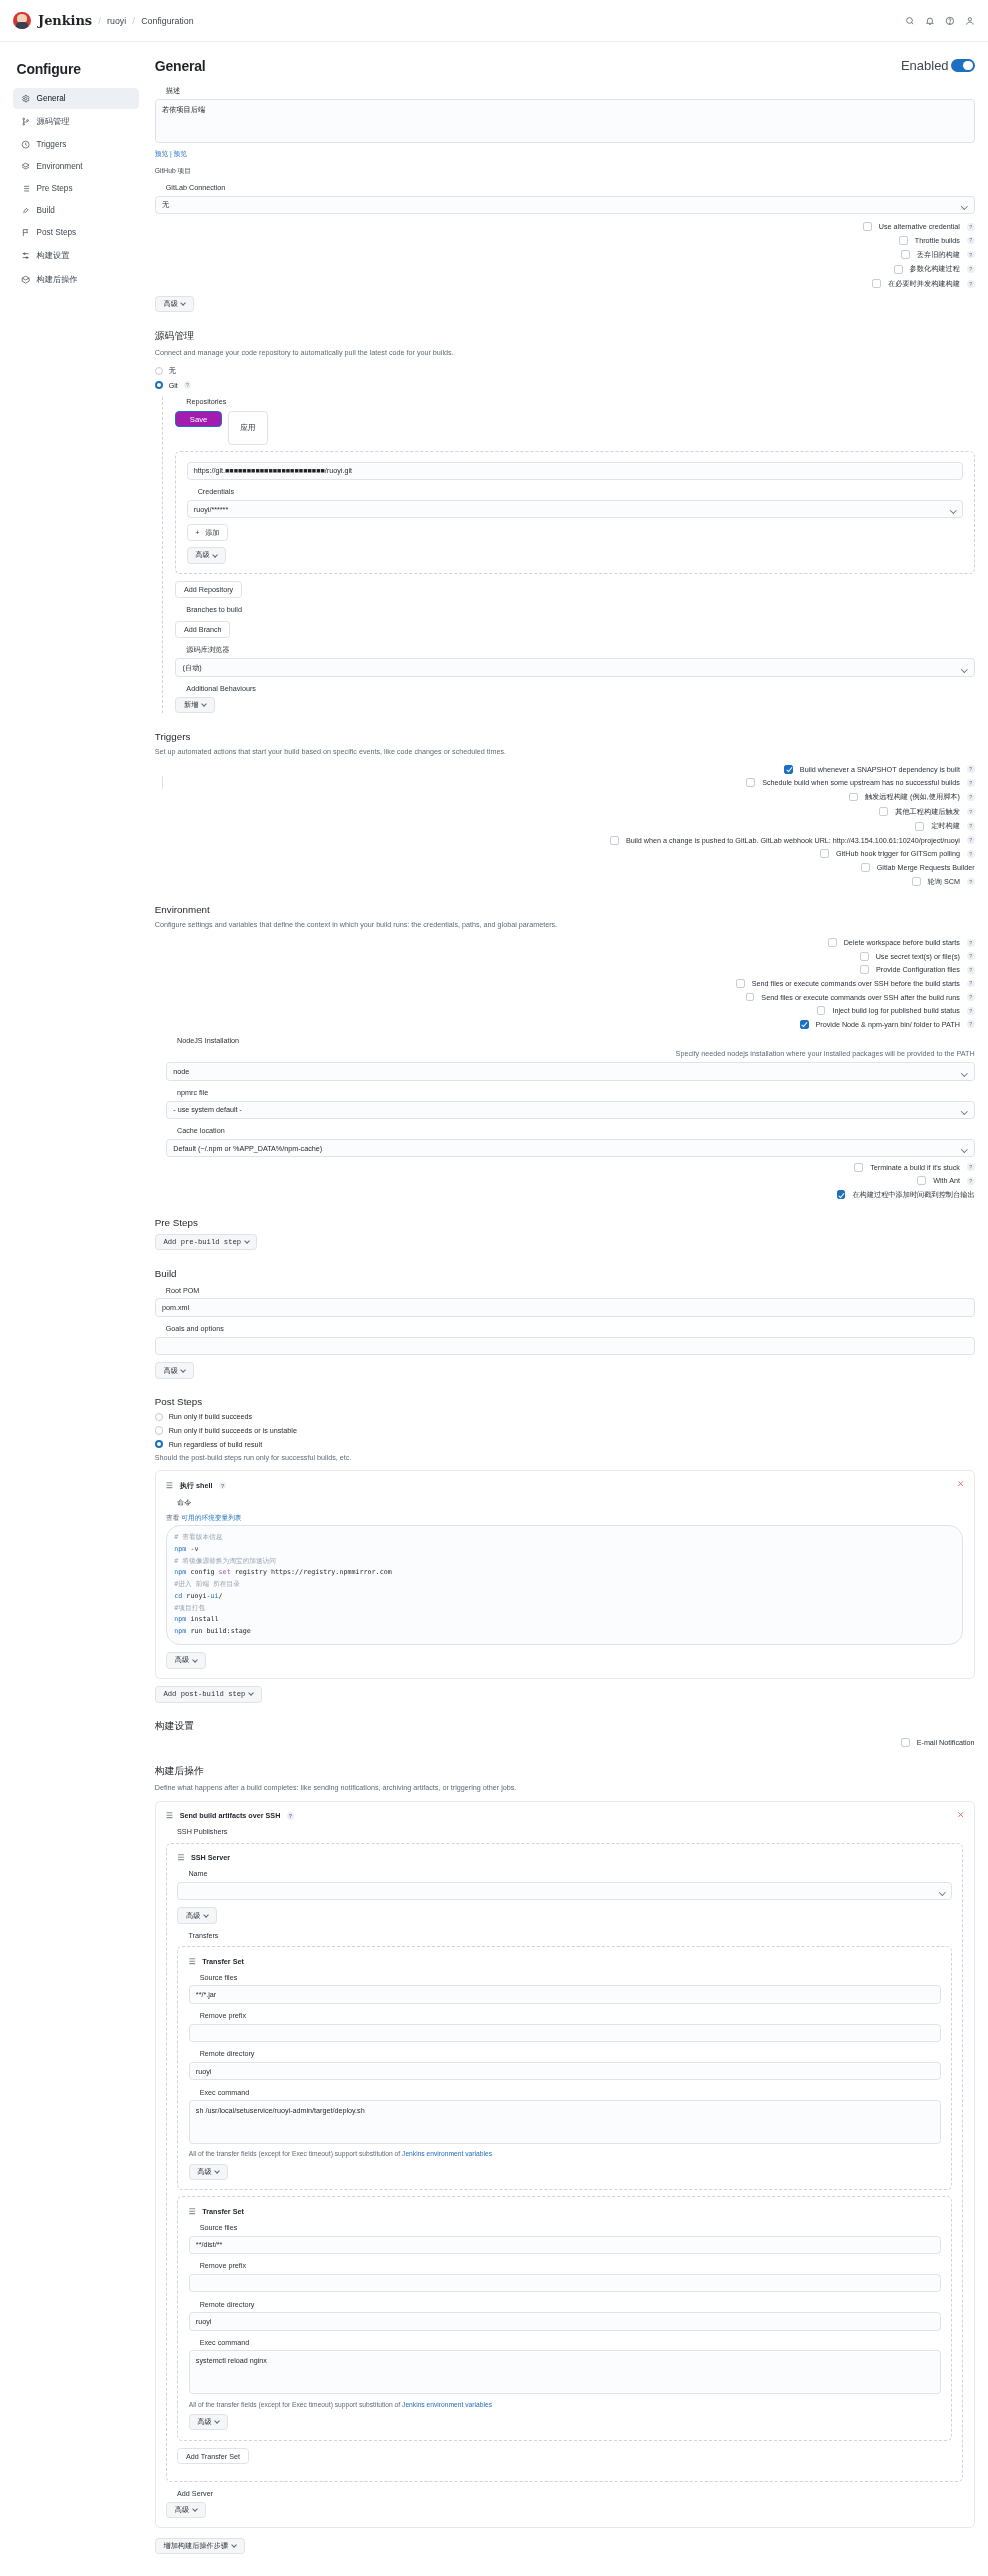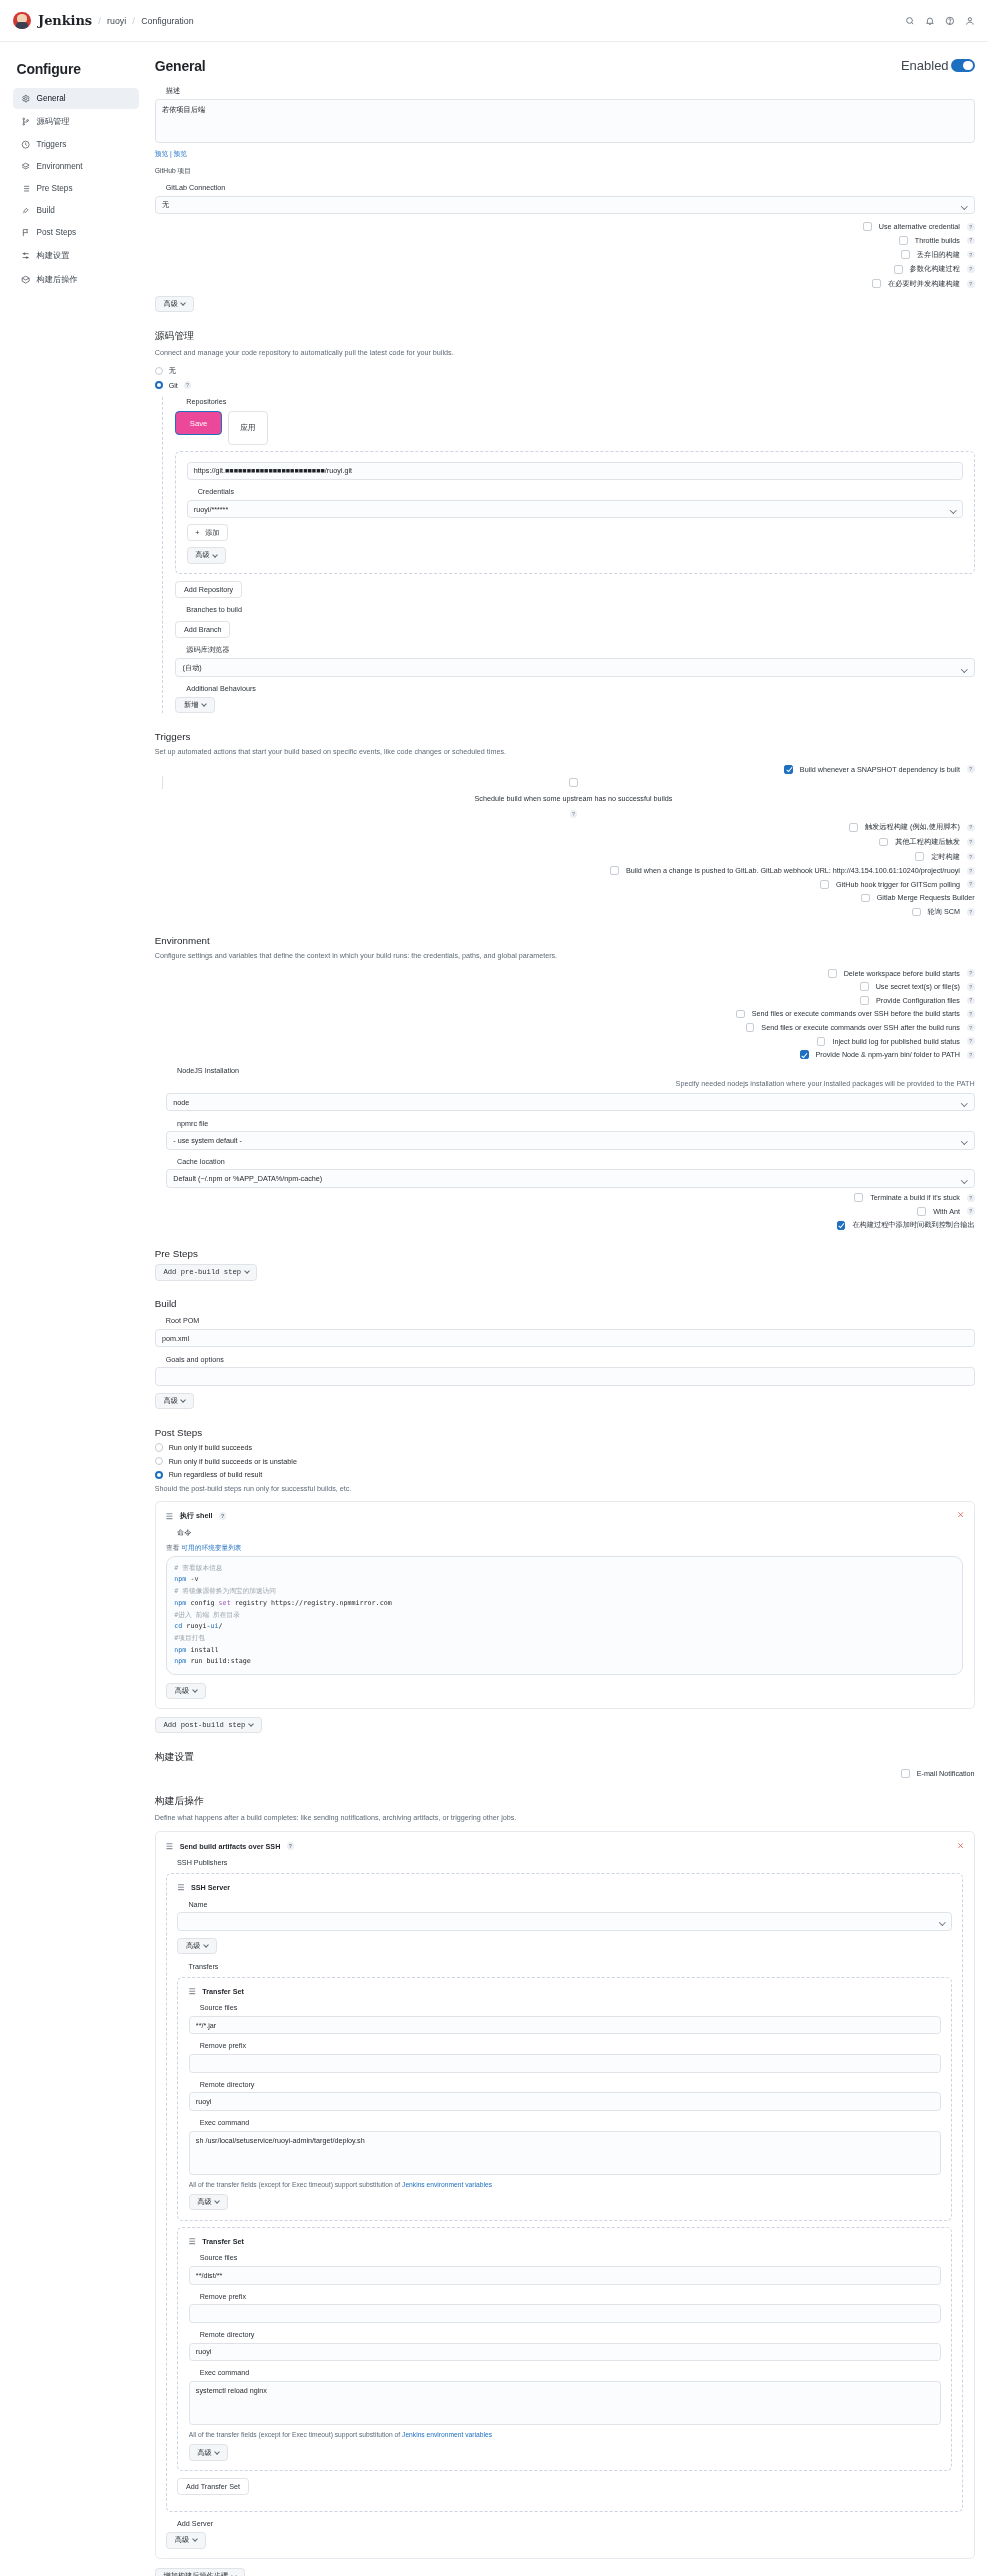--- a/index.html
+++ b/index.html
@@ -47,42 +47,42 @@
   .help { width:7.7px; height:7.7px; border-radius:50%; background:#eceff4; color:#6a7481; font-size:5.2px; display:inline-flex; align-items:center; justify-content:center; flex:none; cursor:pointer; }
   .inp { width:100%; height:18.5px; border:0.5px solid #dfe3e8; border-radius:3.6px; background:#fbfcfd; padding:0 6.2px; font-size:7.2px; color:#1f2328; font-family:inherit; display:flex; align-items:center; }
   .inp.ta { height:auto; min-height:44px; align-items:flex-start; padding-top:4.6px; line-height:1.5; }
   .sel { width:100%; height:18.5px; border:0.5px solid #dfe3e8; border-radius:3.6px; background:#fbfcfd; padding:0 15.5px 0 6.2px; font-size:7.2px; display:flex; align-items:center; position:relative; cursor:pointer; }
   .sel::after { content:""; position:absolute; right:6.7px; top:7.2px; width:3.6px; height:3.6px; border-right:0.8px solid #6a7481; border-bottom:0.8px solid #6a7481; transform:rotate(45deg); }
 
   .cb-row { display:flex; align-items:center; gap:7px; margin:4.6px 0; font-size:7.2px; color:#2b3138;justify-content:flex-end; }
   .cb { width:8.8px; height:8.8px; border:0.8px solid #c5ccd4; border-radius:2.1px; background:#fff; flex:none; cursor:pointer; }
   .cb.on { background:#1d6fc0; border-color:#1d6fc0; position:relative; }
   .cb.on::after { content:""; position:absolute; left:2.6px; top:0.5px; width:2.1px; height:4.6px; border-right:1px solid #fff; border-bottom:1px solid #fff; transform:rotate(40deg); }
-  .cb-sub { margin-left:17.5px; position:relative;flex-direction:column; }
+  .cb-sub { margin-left:17.5px; position:relative; }
   .cb-sub::before { content:""; position:absolute; left:-10.3px; top:-2.6px; height:13.4px; width:0.5px; background:#dfe3e8; }
 
   .radio-row { display:flex; align-items:center; gap:5.7px; margin:4.6px 0; font-size:7.2px; }
   .rd { width:8.2px; height:8.2px; border:0.8px solid #c5ccd4; border-radius:50%; background:#fff; flex:none; cursor:pointer; }
   .rd.on { border:2.6px solid #1d6fc0; }
 
   .btn { display:inline-flex; align-items:center; gap:3.6px; height:16.5px; padding:0 7.7px; border-radius:3.6px; border:0.5px solid #dfe3e8; background:#fff; font-size:7.2px; color:#2b3138; cursor:pointer; }
   .btn.adv { background:#f4f6f8;font-family:Liberation Mono, monospace; }
   .btn.adv::after { content:""; width:3.1px; height:3.1px; border-right:0.8px solid #5d6a77; border-bottom:0.8px solid #5d6a77; transform:rotate(45deg); margin-top:-1.5px; }
-  .btn-primary { background:#ec4899; border-color:#1d6fc0; color:#fff; height:24px; padding:0 13.4px; border-radius:4.1px; font-size:7.7px; }
+  .btn-primary { background:#a21caf; border-color:#1d6fc0; color:#fff; height:16px; padding:0 13.4px; border-radius:4.1px; font-size:7.7px; }
   .btn-ghost { background:#fff; height:34px; padding:0 11.3px; border-radius:4.1px; font-size:7.7px; }
 
   .panel { border:0.5px solid #e5e9ed; border-radius:5.2px; padding:9.3px 10.3px; margin:6.2px 0 3.1px; background:#fff; position:relative; }
   .panel.dash { border-style:dashed; border-color:#ccd5df; }
   .panel-head { display:flex; align-items:center; gap:6.2px; font-size:7.2px; font-weight:bold; margin-bottom:3.1px; }
   .drag { color:#8b949e; font-size:7.7px; letter-spacing:0.5px; cursor:grab; }
   .del { position:absolute; right:8.2px; top:8.2px; width:9.3px; height:9.3px; color:#d9534f; cursor:pointer; }
   .nested { border-left:0.5px dashed #ccd5df; margin-left:7.2px; padding-left:12.4px; }
   .indent { margin-left:11.3px;text-align:right; }
 
-  .code { border:0.5px solid #dfe3e8; border-radius:9px; background:#fbfcfd; padding:6.2px 7.2px; font-family:"DejaVu Sans Mono", monospace; font-size:6.7px; line-height:1.75; color:#1f2328; white-space:pre; overflow:hidden; }
+  .code { border:0.5px solid #dfe3e8; border-radius:14px; background:#fbfcfd; padding:6.2px 7.2px; font-family:"DejaVu Sans Mono", monospace; font-size:6.7px; line-height:1.75; color:#1f2328; white-space:pre; overflow:hidden; }
   .c-cmt { color:#9aa4af; }
   .c-kw  { color:#1d6fc0; }
   .c-fn  { color:#9b59b6; }
   .note { font-size:6.7px; color:#5d6a77; margin:6.2px 0 2.1px; }
 </style>
 </head>
 <body>
 
 <div class="topbar">
   <div class="brand">

